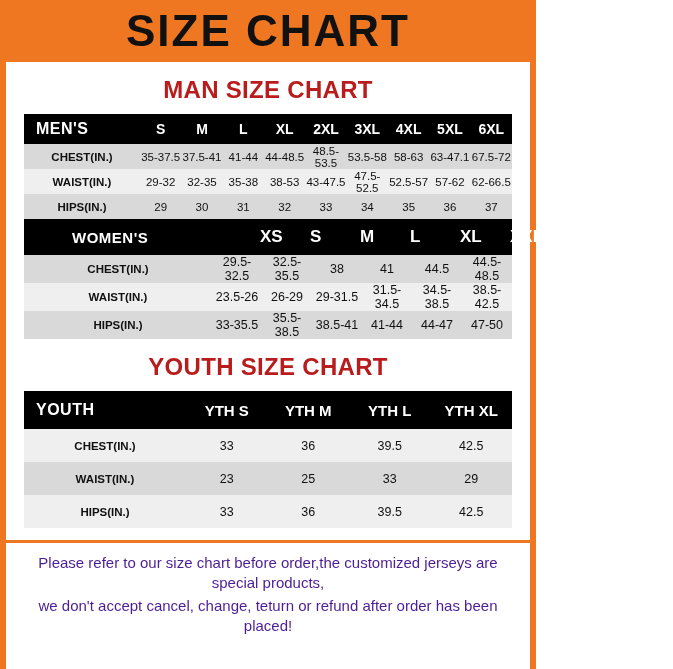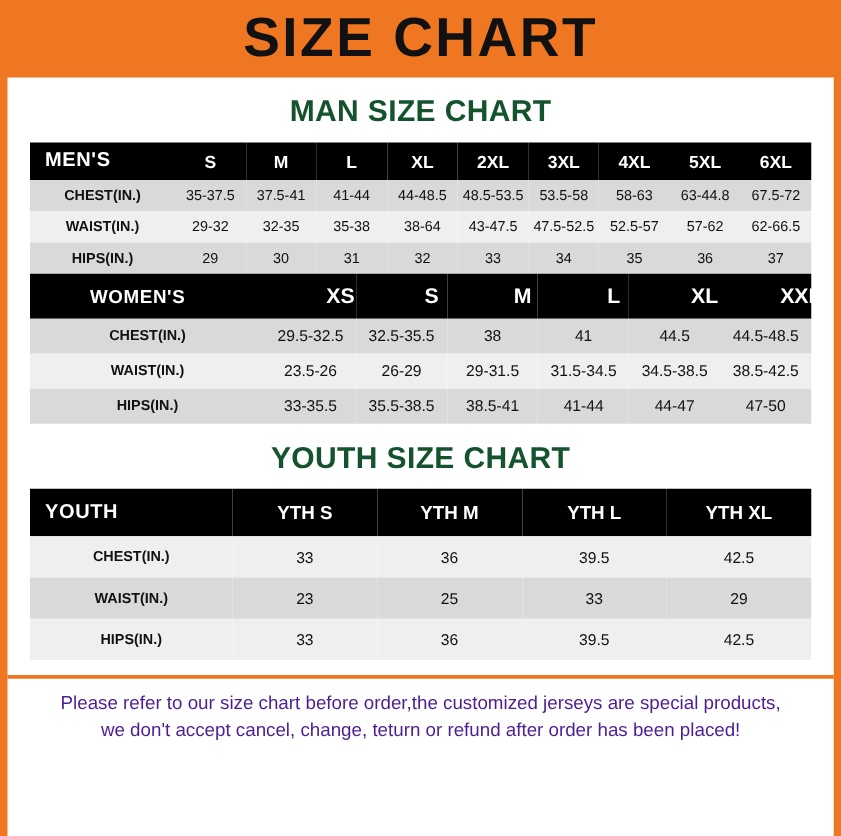--- a/index.html
+++ b/index.html
@@ -7,21 +7,21 @@
     padding: 0;
   }
   body {
     width: 673px;
     height: 669px;
     background: #ffffff;
     font-family: "Liberation Sans", sans-serif;
     overflow: hidden;
   }
   .page {
-    width: 673px;
+    width: 536px;
     height: 669px;
     position: relative;
     background: #ffffff;
     box-sizing: border-box;
     border-left: 6px solid #ef7722;
     border-right: 6px solid #ef7722;
   }
   .banner {
     background: #ef7722;
     height: 62px;
@@ -37,21 +37,21 @@
     color: #111111;
     font-family: "Liberation Sans", sans-serif;
   }
   .section {
     padding: 0 18px;
   }
   .section-title {
     text-align: center;
     font-size: 24px;
     font-weight: bold;
-    color: #14532d;
+    color: #b91c1c;
     margin: 14px 0 10px 0;
     letter-spacing: 0.3px;
   }
   table.chart {
     width: 100%;
     border-collapse: collapse;
     table-layout: fixed;
   }
   table.chart th, table.chart td {
     text-align: center;
@@ -134,29 +134,29 @@
       <tbody>
         <tr class="odd">
           <td class="rowlabel">CHEST(IN.)</td>
           <td>35-37.5</td>
           <td>37.5-41</td>
           <td>41-44</td>
           <td>44-48.5</td>
           <td>48.5-53.5</td>
           <td>53.5-58</td>
           <td>58-63</td>
-          <td>63-44.8</td>
+          <td>63-47.1</td>
           <td>67.5-72</td>
         </tr>
         <tr class="even">
           <td class="rowlabel">WAIST(IN.)</td>
           <td>29-32</td>
           <td>32-35</td>
           <td>35-38</td>
-          <td>38-64</td>
+          <td>38-53</td>
           <td>43-47.5</td>
           <td>47.5-52.5</td>
           <td>52.5-57</td>
           <td>57-62</td>
           <td>62-66.5</td>
         </tr>
         <tr class="odd">
           <td class="rowlabel">HIPS(IN.)</td>
           <td>29</td>
           <td>30</td>

